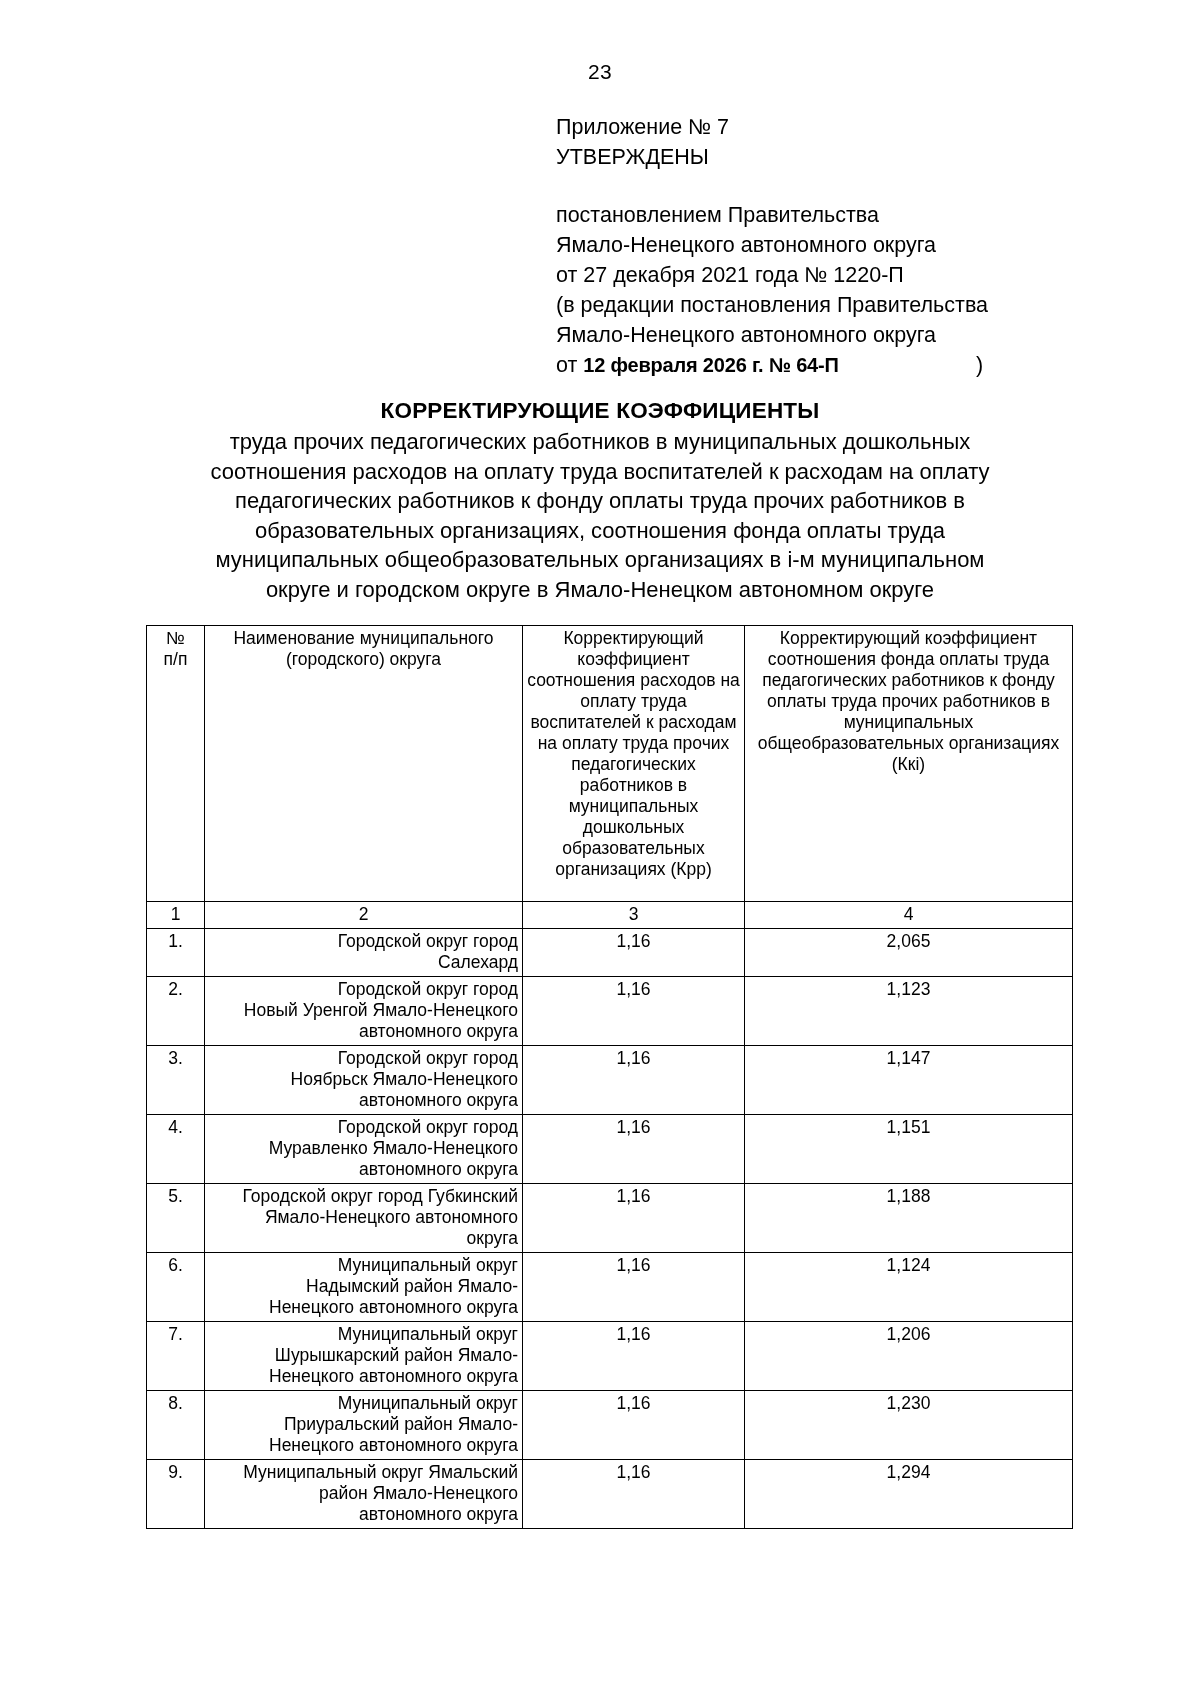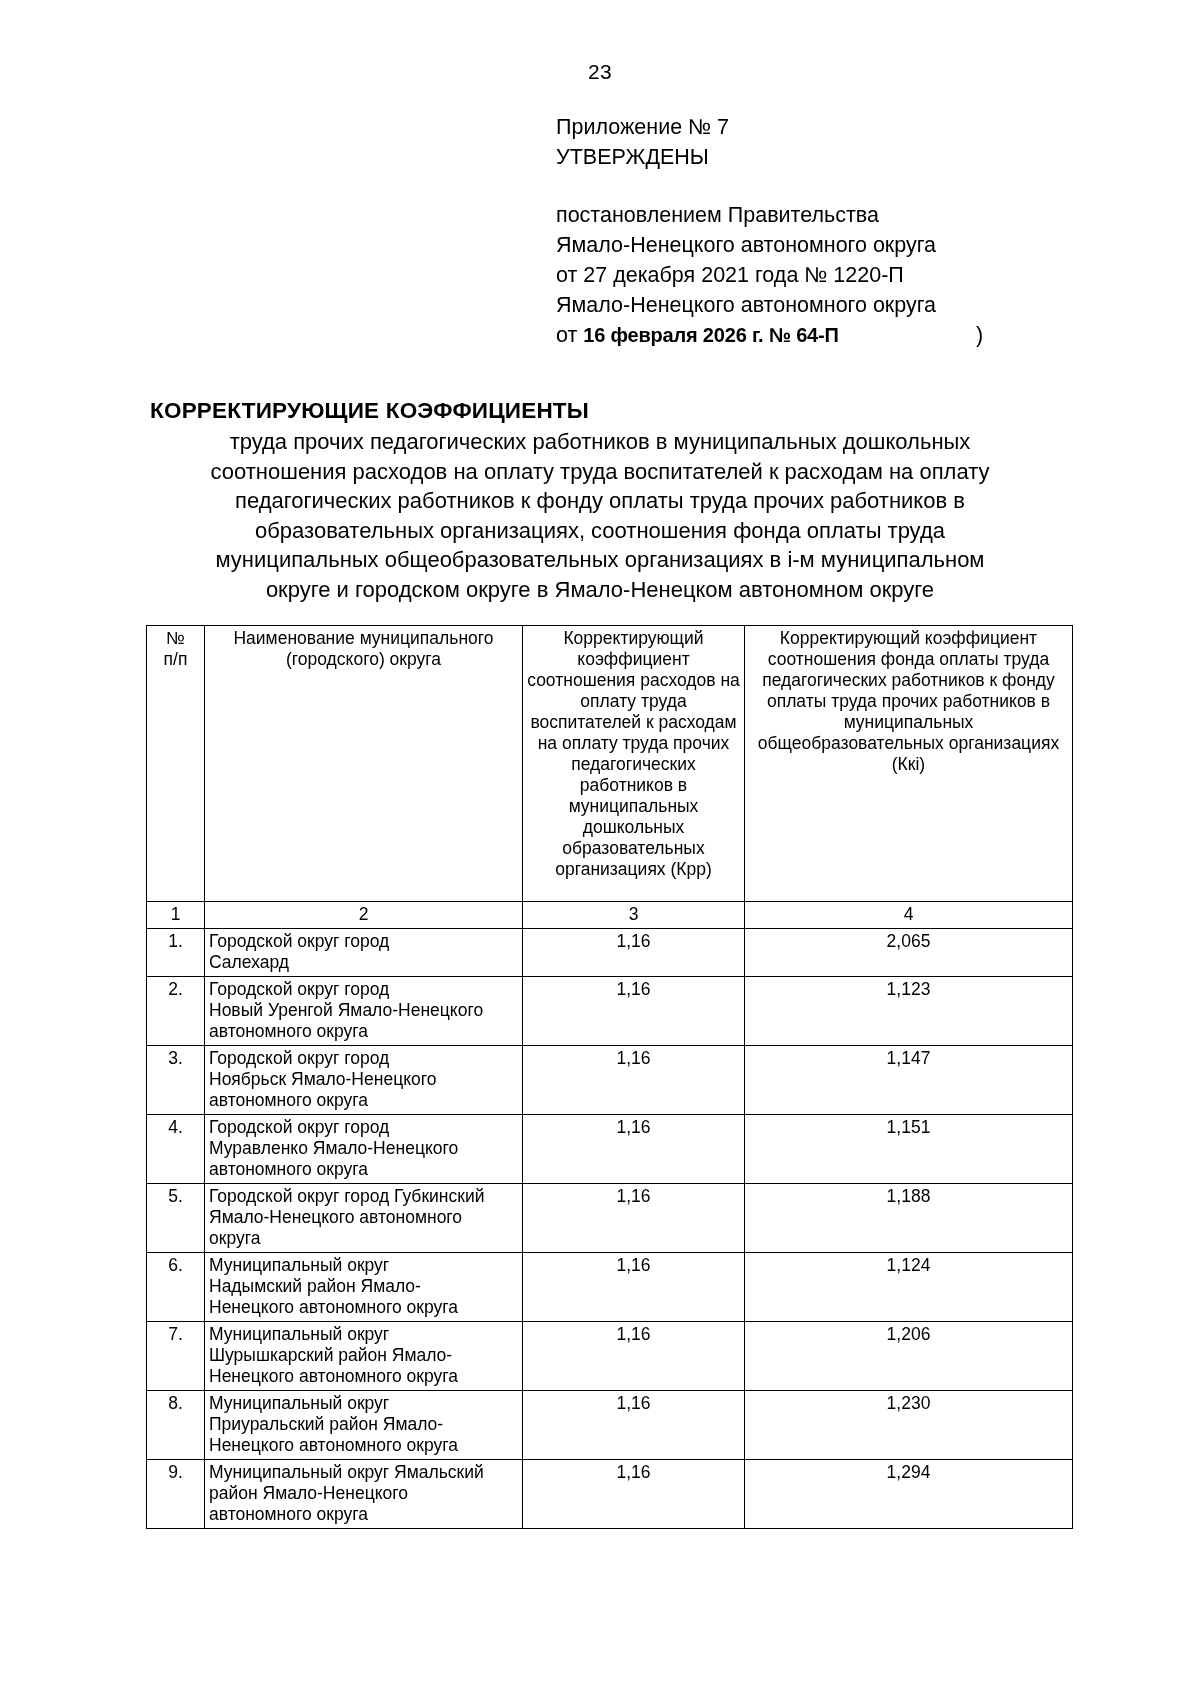--- a/index.html
+++ b/index.html
@@ -62,20 +62,21 @@
     font-size: 21.5px;
     font-weight: normal;
   }
 
   
   .doc-title {
     position: absolute;
     top: 398px;
     left: 150px;
     width: 900px;
+    text-align: center;
     font-size: 22.5px;
     font-weight: bold;
     letter-spacing: 0.2px;
   }
   .doc-subtitle {
     position: absolute;
     top: 427px;
     left: 150px;
     width: 900px;
     text-align: center;
@@ -118,45 +119,46 @@
     text-align: center;
     font-size: 18px;
     padding-top: 1px;
     padding-bottom: 1px;
   }
   td.idx {
     text-align: center;
     white-space: nowrap;
   }
   td.name {
-    text-align: left;
+    text-align: right;
   }
   td.val {
     text-align: center;
   }
   .name .ln { display: block; }
 </style>
 </head>
 <body>
 
 <div class="page">
 
   <div class="page-number">23</div>
 
   <div class="approval">
     <div class="ln">Приложение № 7</div>
     <div class="ln">УТВЕРЖДЕНЫ</div>
     <div class="spacer"></div>
     <div class="ln">постановлением Правительства</div>
     <div class="ln">Ямало-Ненецкого автономного округа</div>
     <div class="ln">от 27 декабря 2021 года № 1220-П</div>
+    <div class="ln">(в редакции постановления Правительства</div>
     <div class="ln">Ямало-Ненецкого автономного округа</div>
     <div class="date-line">
       <span class="lead">от</span>
-      <span class="stamp">16 февраля 2026 г. № 64-П</span>
+      <span class="stamp">12 февраля 2026 г. № 64-П</span>
       <span class="paren">)</span>
     </div>
   </div>
 
   <div class="doc-title">КОРРЕКТИРУЮЩИЕ КОЭФФИЦИЕНТЫ</div>
 
   <div class="doc-subtitle">
     <span class="ln">труда прочих педагогических работников в муниципальных дошкольных</span>
     <span class="ln">соотношения расходов на оплату труда воспитателей к расходам на оплату</span>
     <span class="ln">педагогических работников к фонду оплаты труда прочих работников в</span>

